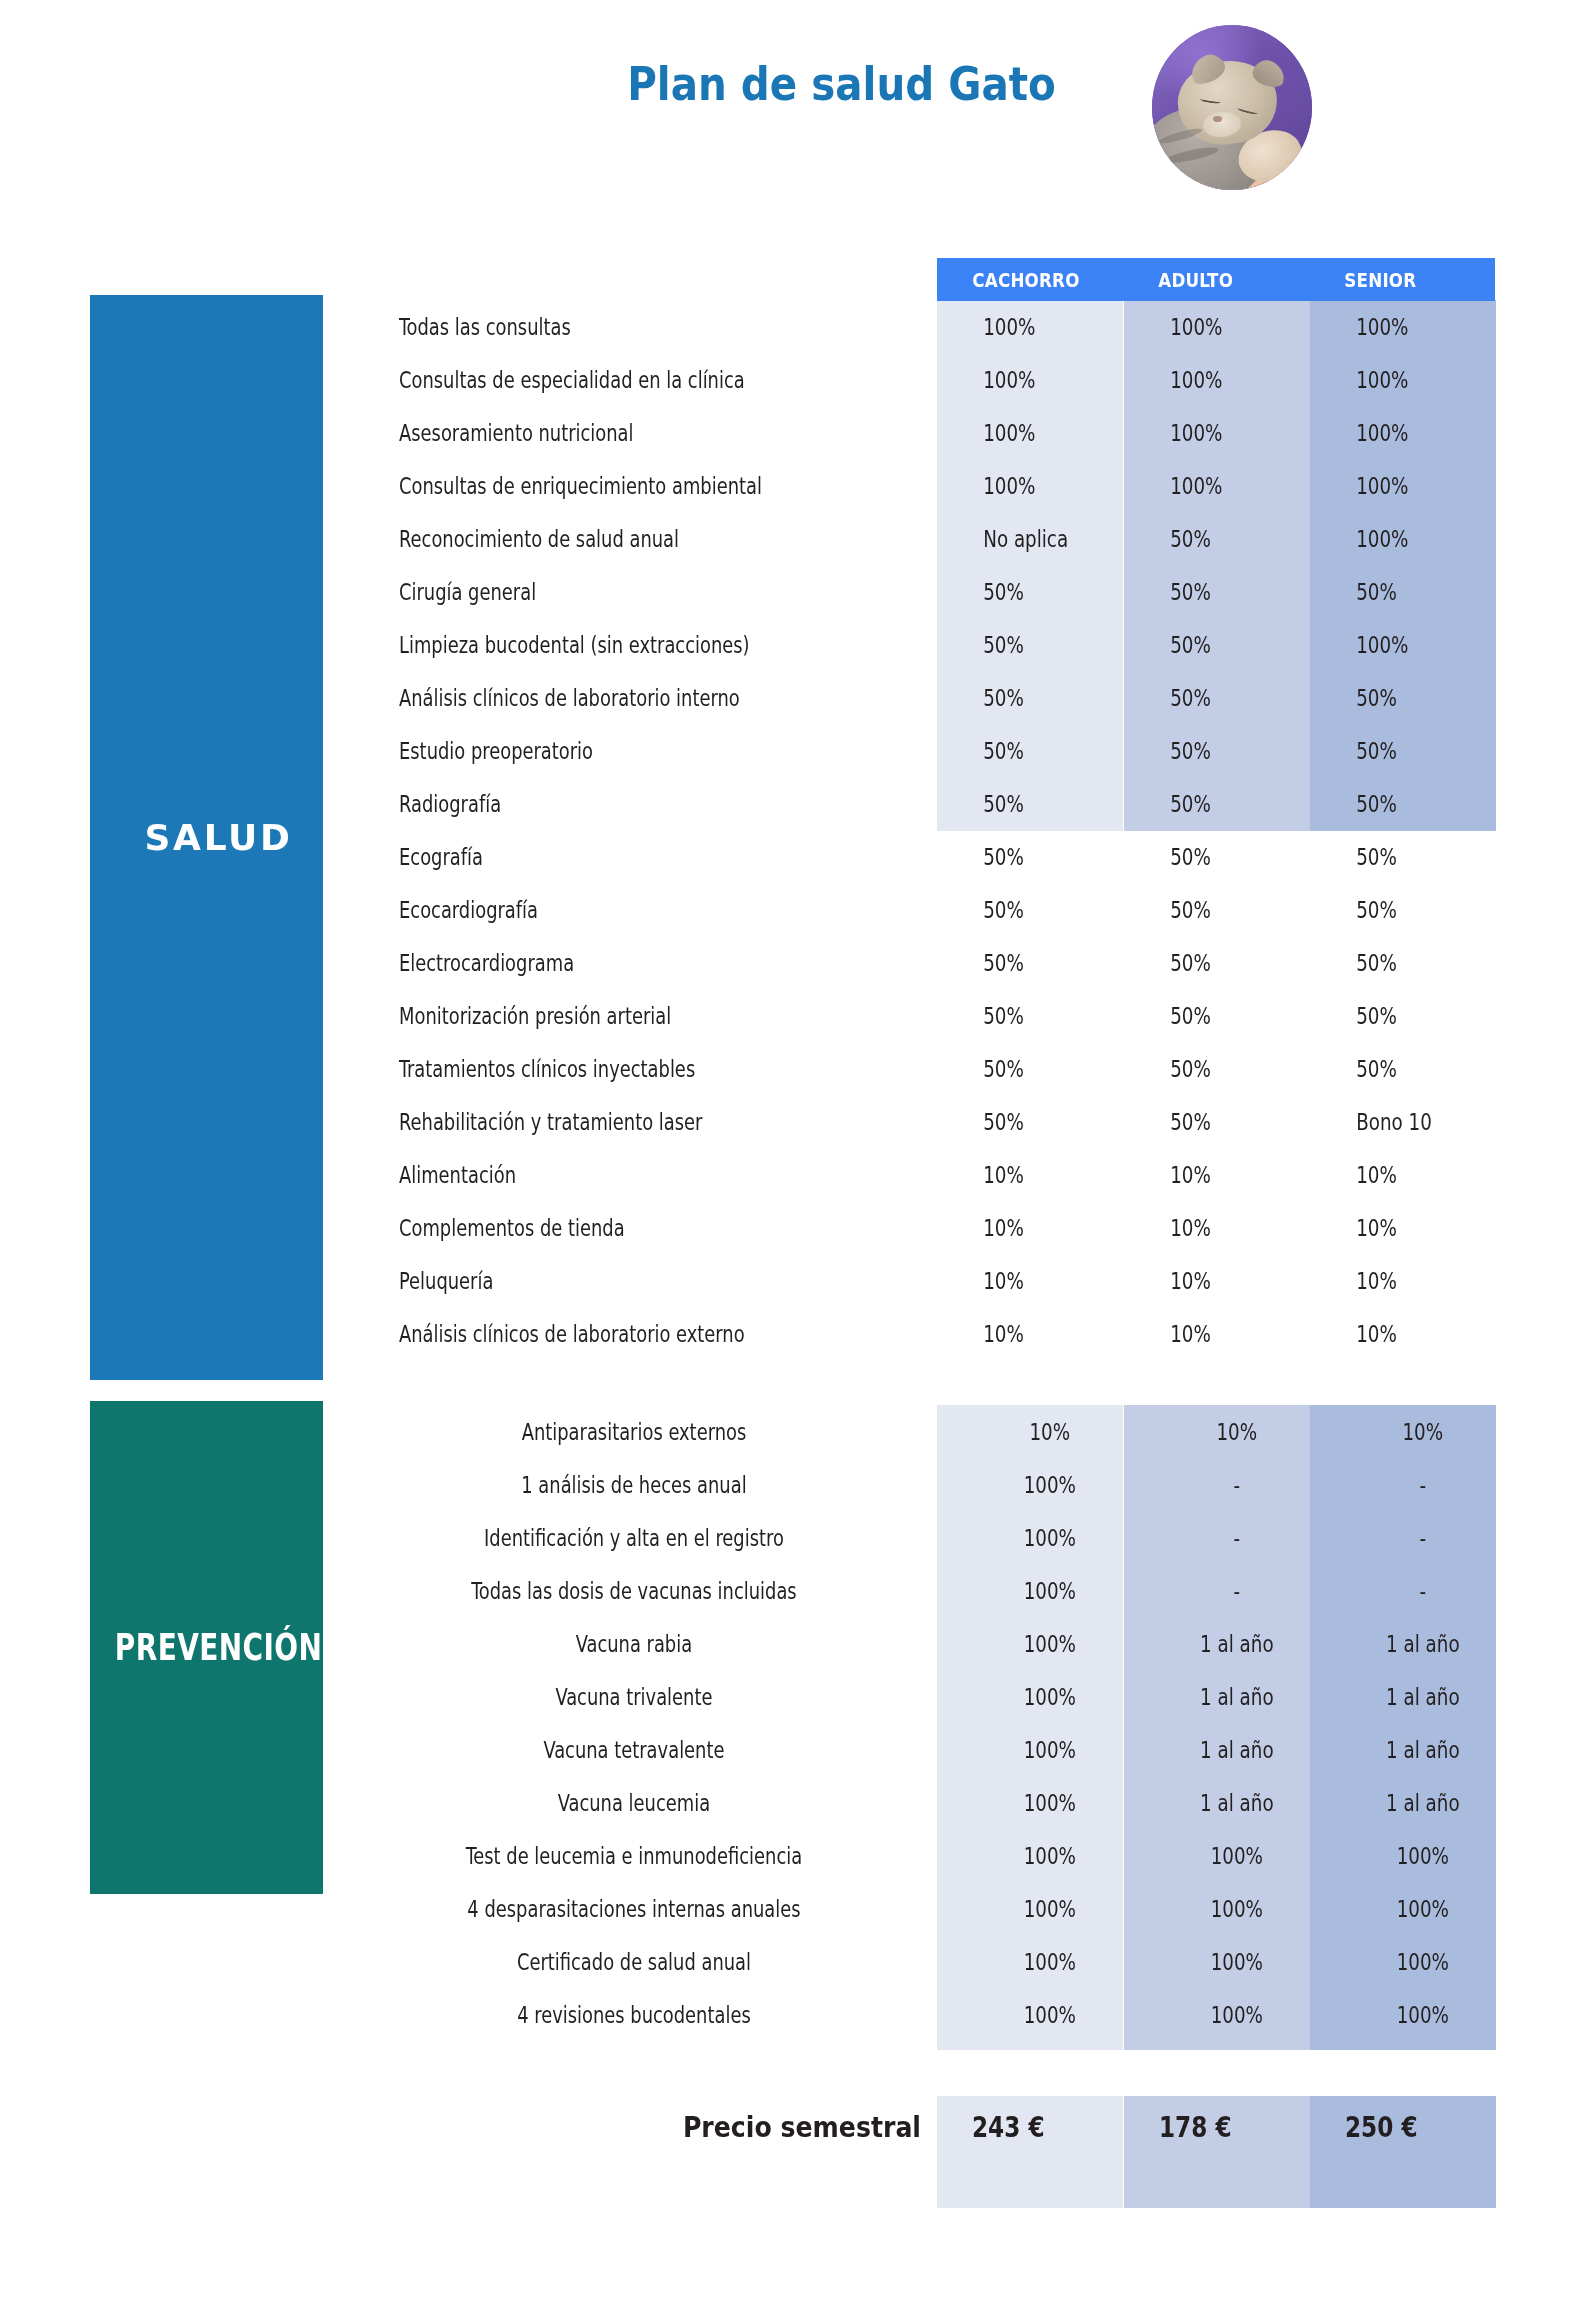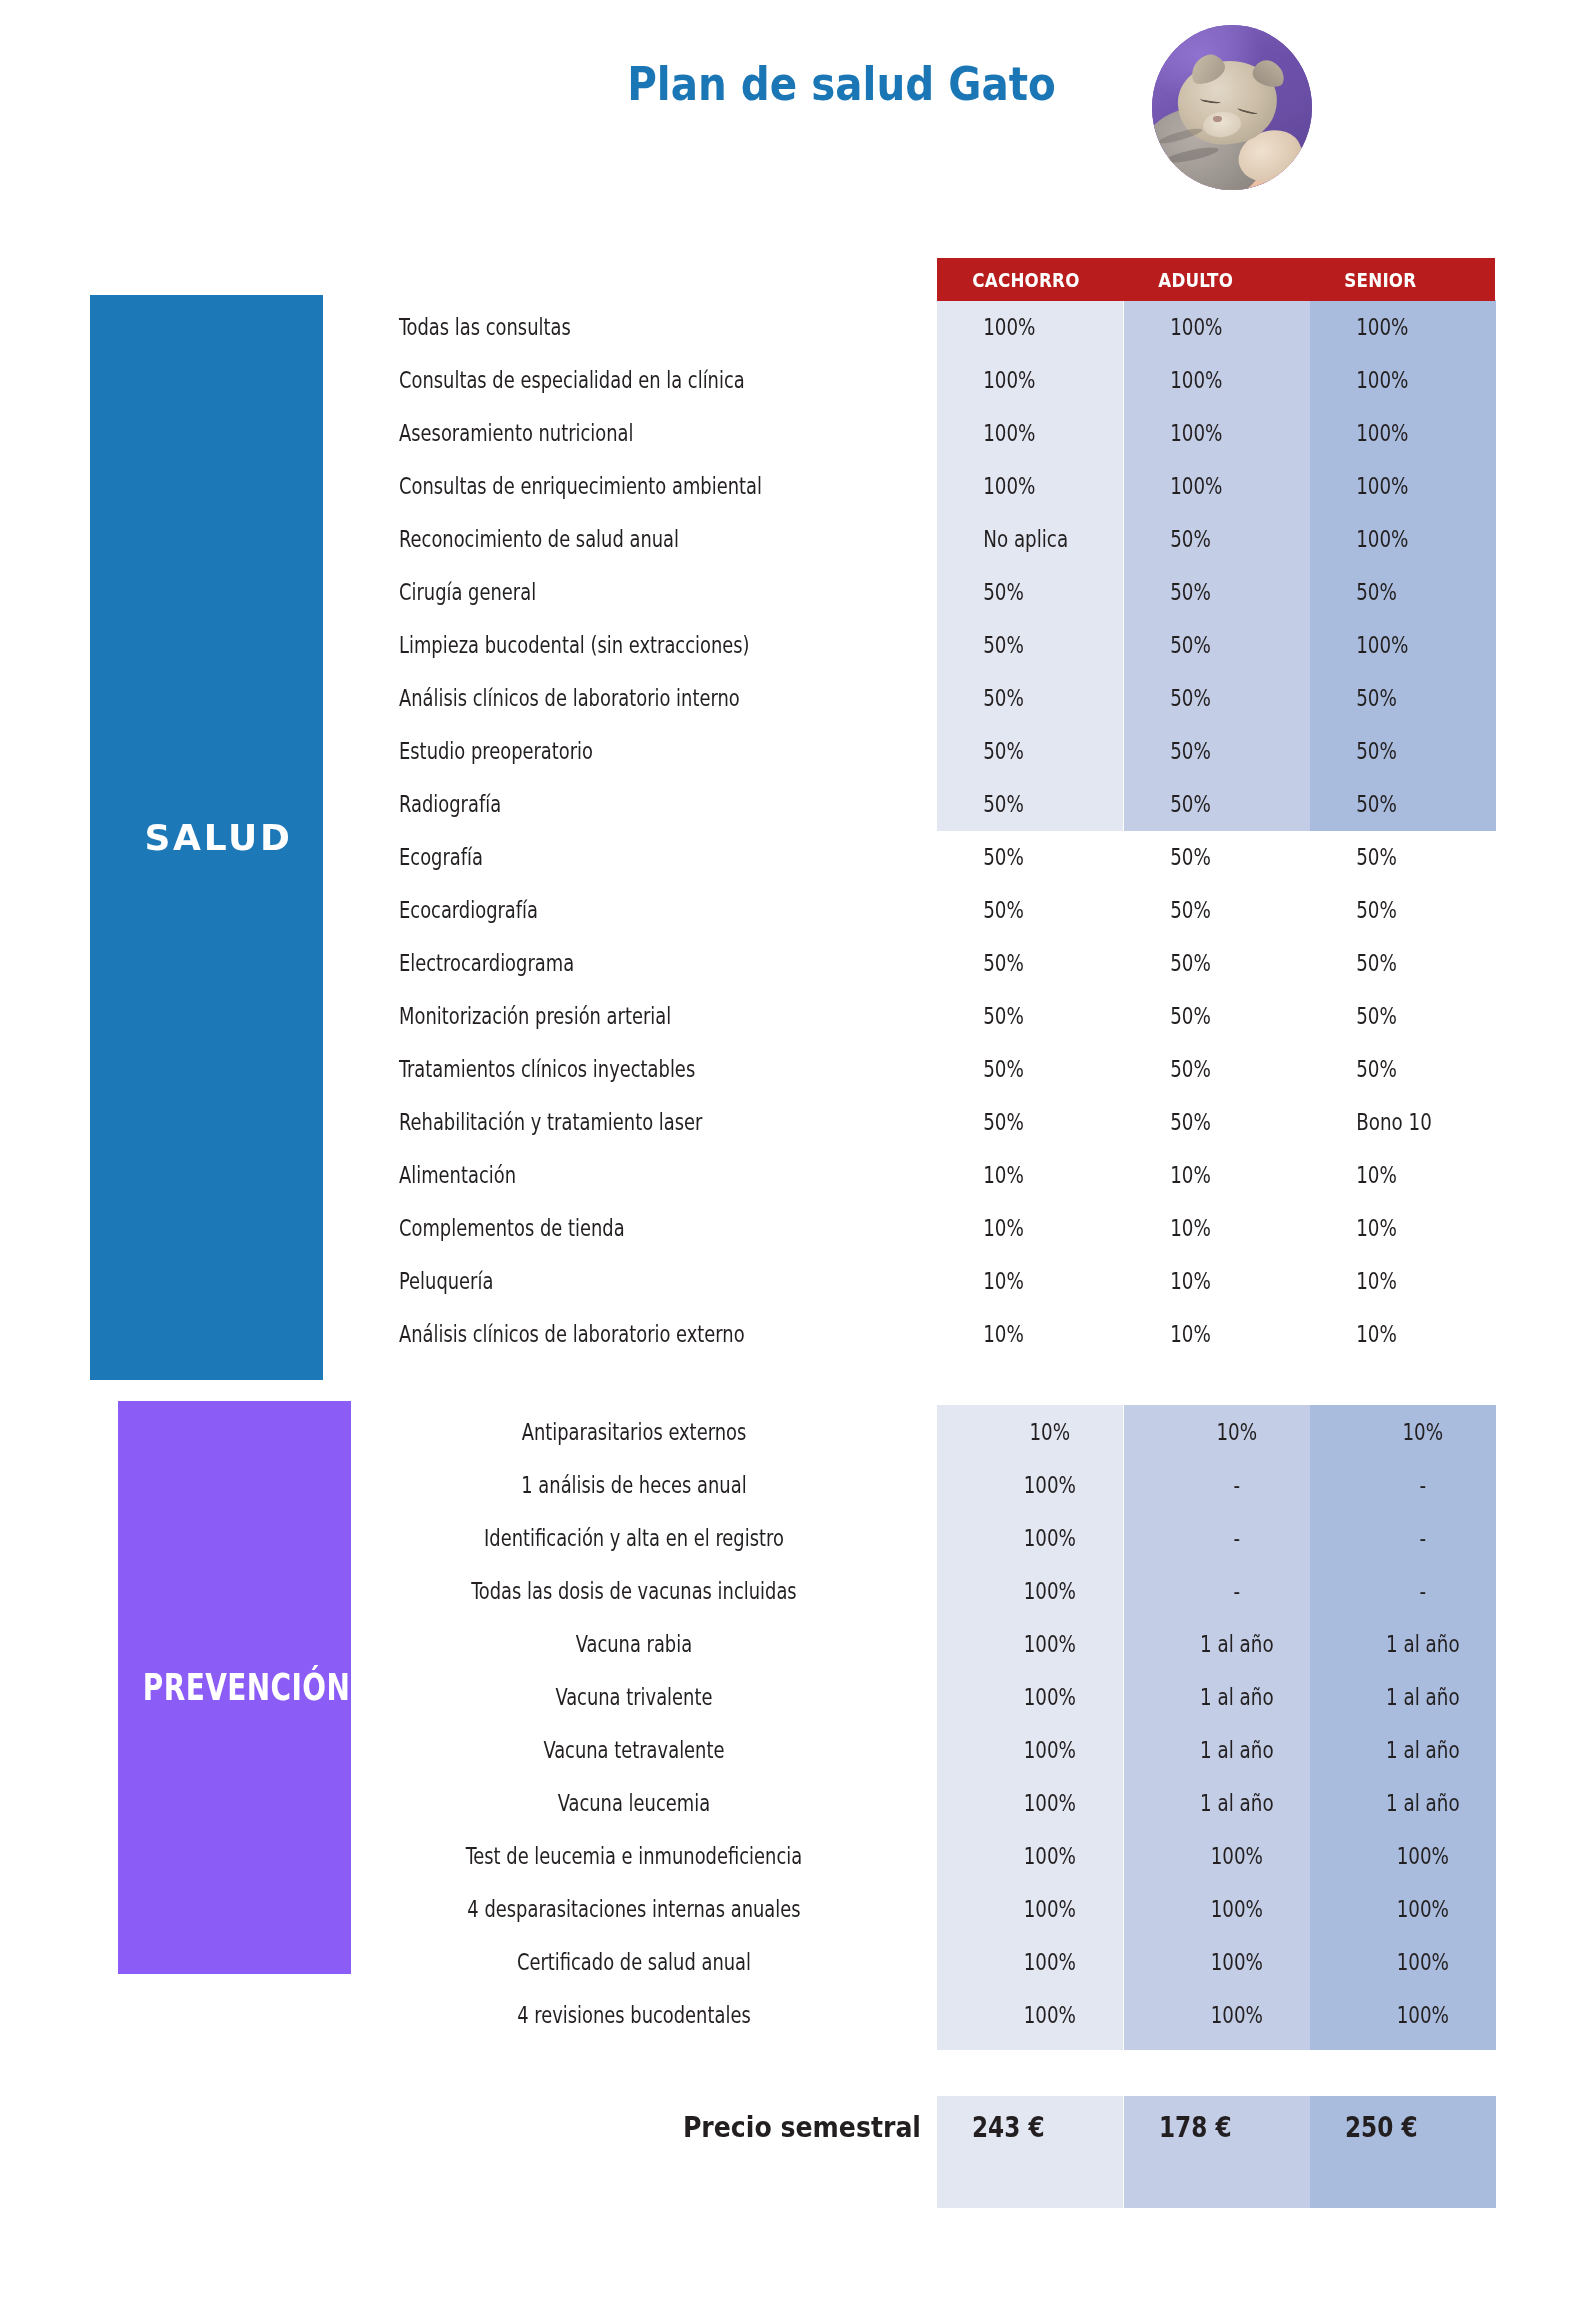--- a/index.html
+++ b/index.html
@@ -172,21 +172,21 @@
     background: rgba(90,84,79,0.3);
     border-radius: 50%;
     transform: rotate(-16deg);
   }
 
   
   .columns-header {
     position: absolute;
     left: 937px; top: 258px;
     width: 558px; height: 43px;
-    background: #b91c1c;
+    background: #3b82f6;
     display: flex;
   }
   .columns-header .ch-cell {
     flex: 1 1 0;
     display: flex;
     align-items: center;
     padding-left: 38px;
     font-family: "DejaVu Sans Condensed", "DejaVu Sans", sans-serif;
     font-weight: bold;
     font-size: 20px;
@@ -219,23 +219,22 @@
     align-items: center;
     justify-content: center;
     color: #ffffff;
     padding-left: 24px;
   }
   .side-tab.salud {
     top: 295px; height: 1085px;
     background: #1d78b8;
   }
   .side-tab.prev {
-    top: 1401px; height: 573px;
-    background: #8b5cf6;
-    margin-left: 28px;
+    top: 1401px; height: 493px;
+    background: #0f766e;
   }
   .side-tab .st-label-salud {
     font-family: "DejaVu Sans", sans-serif;
     font-weight: bold;
     font-size: 36px;
     letter-spacing: 2.7px;
   }
   .side-tab .st-label-prev {
     font-family: "DejaVu Sans Condensed", "DejaVu Sans", sans-serif;
     font-weight: bold;

